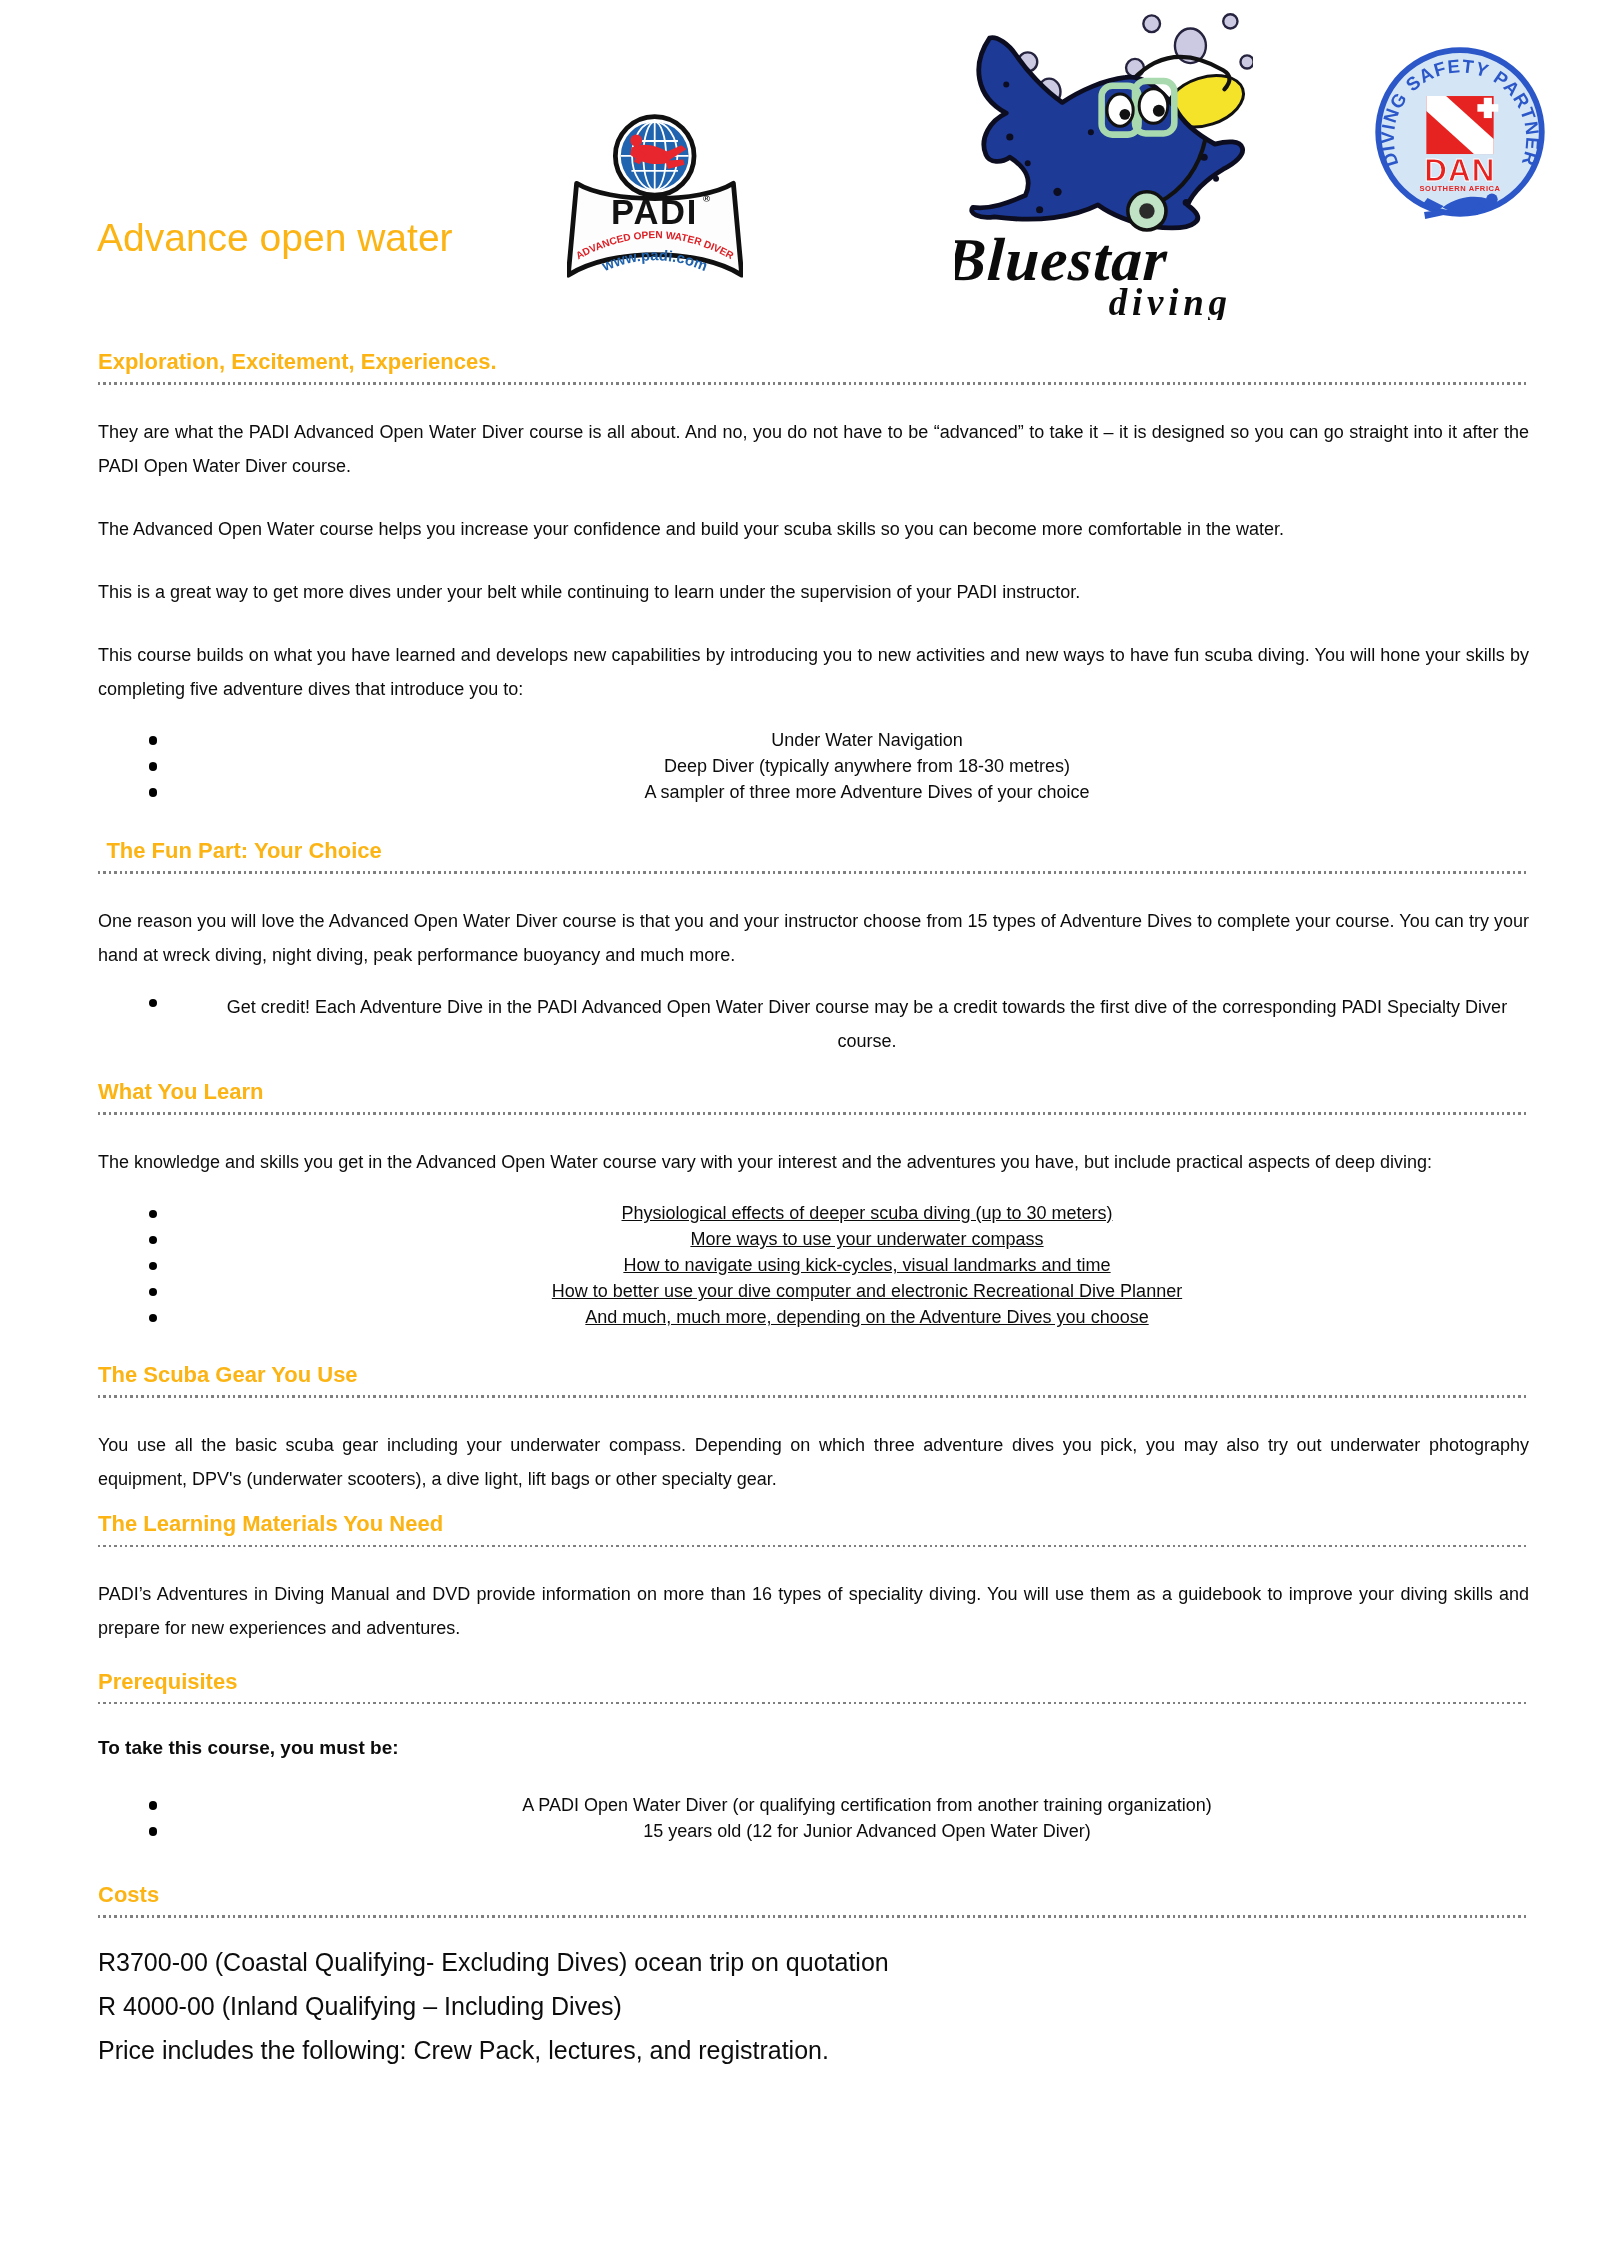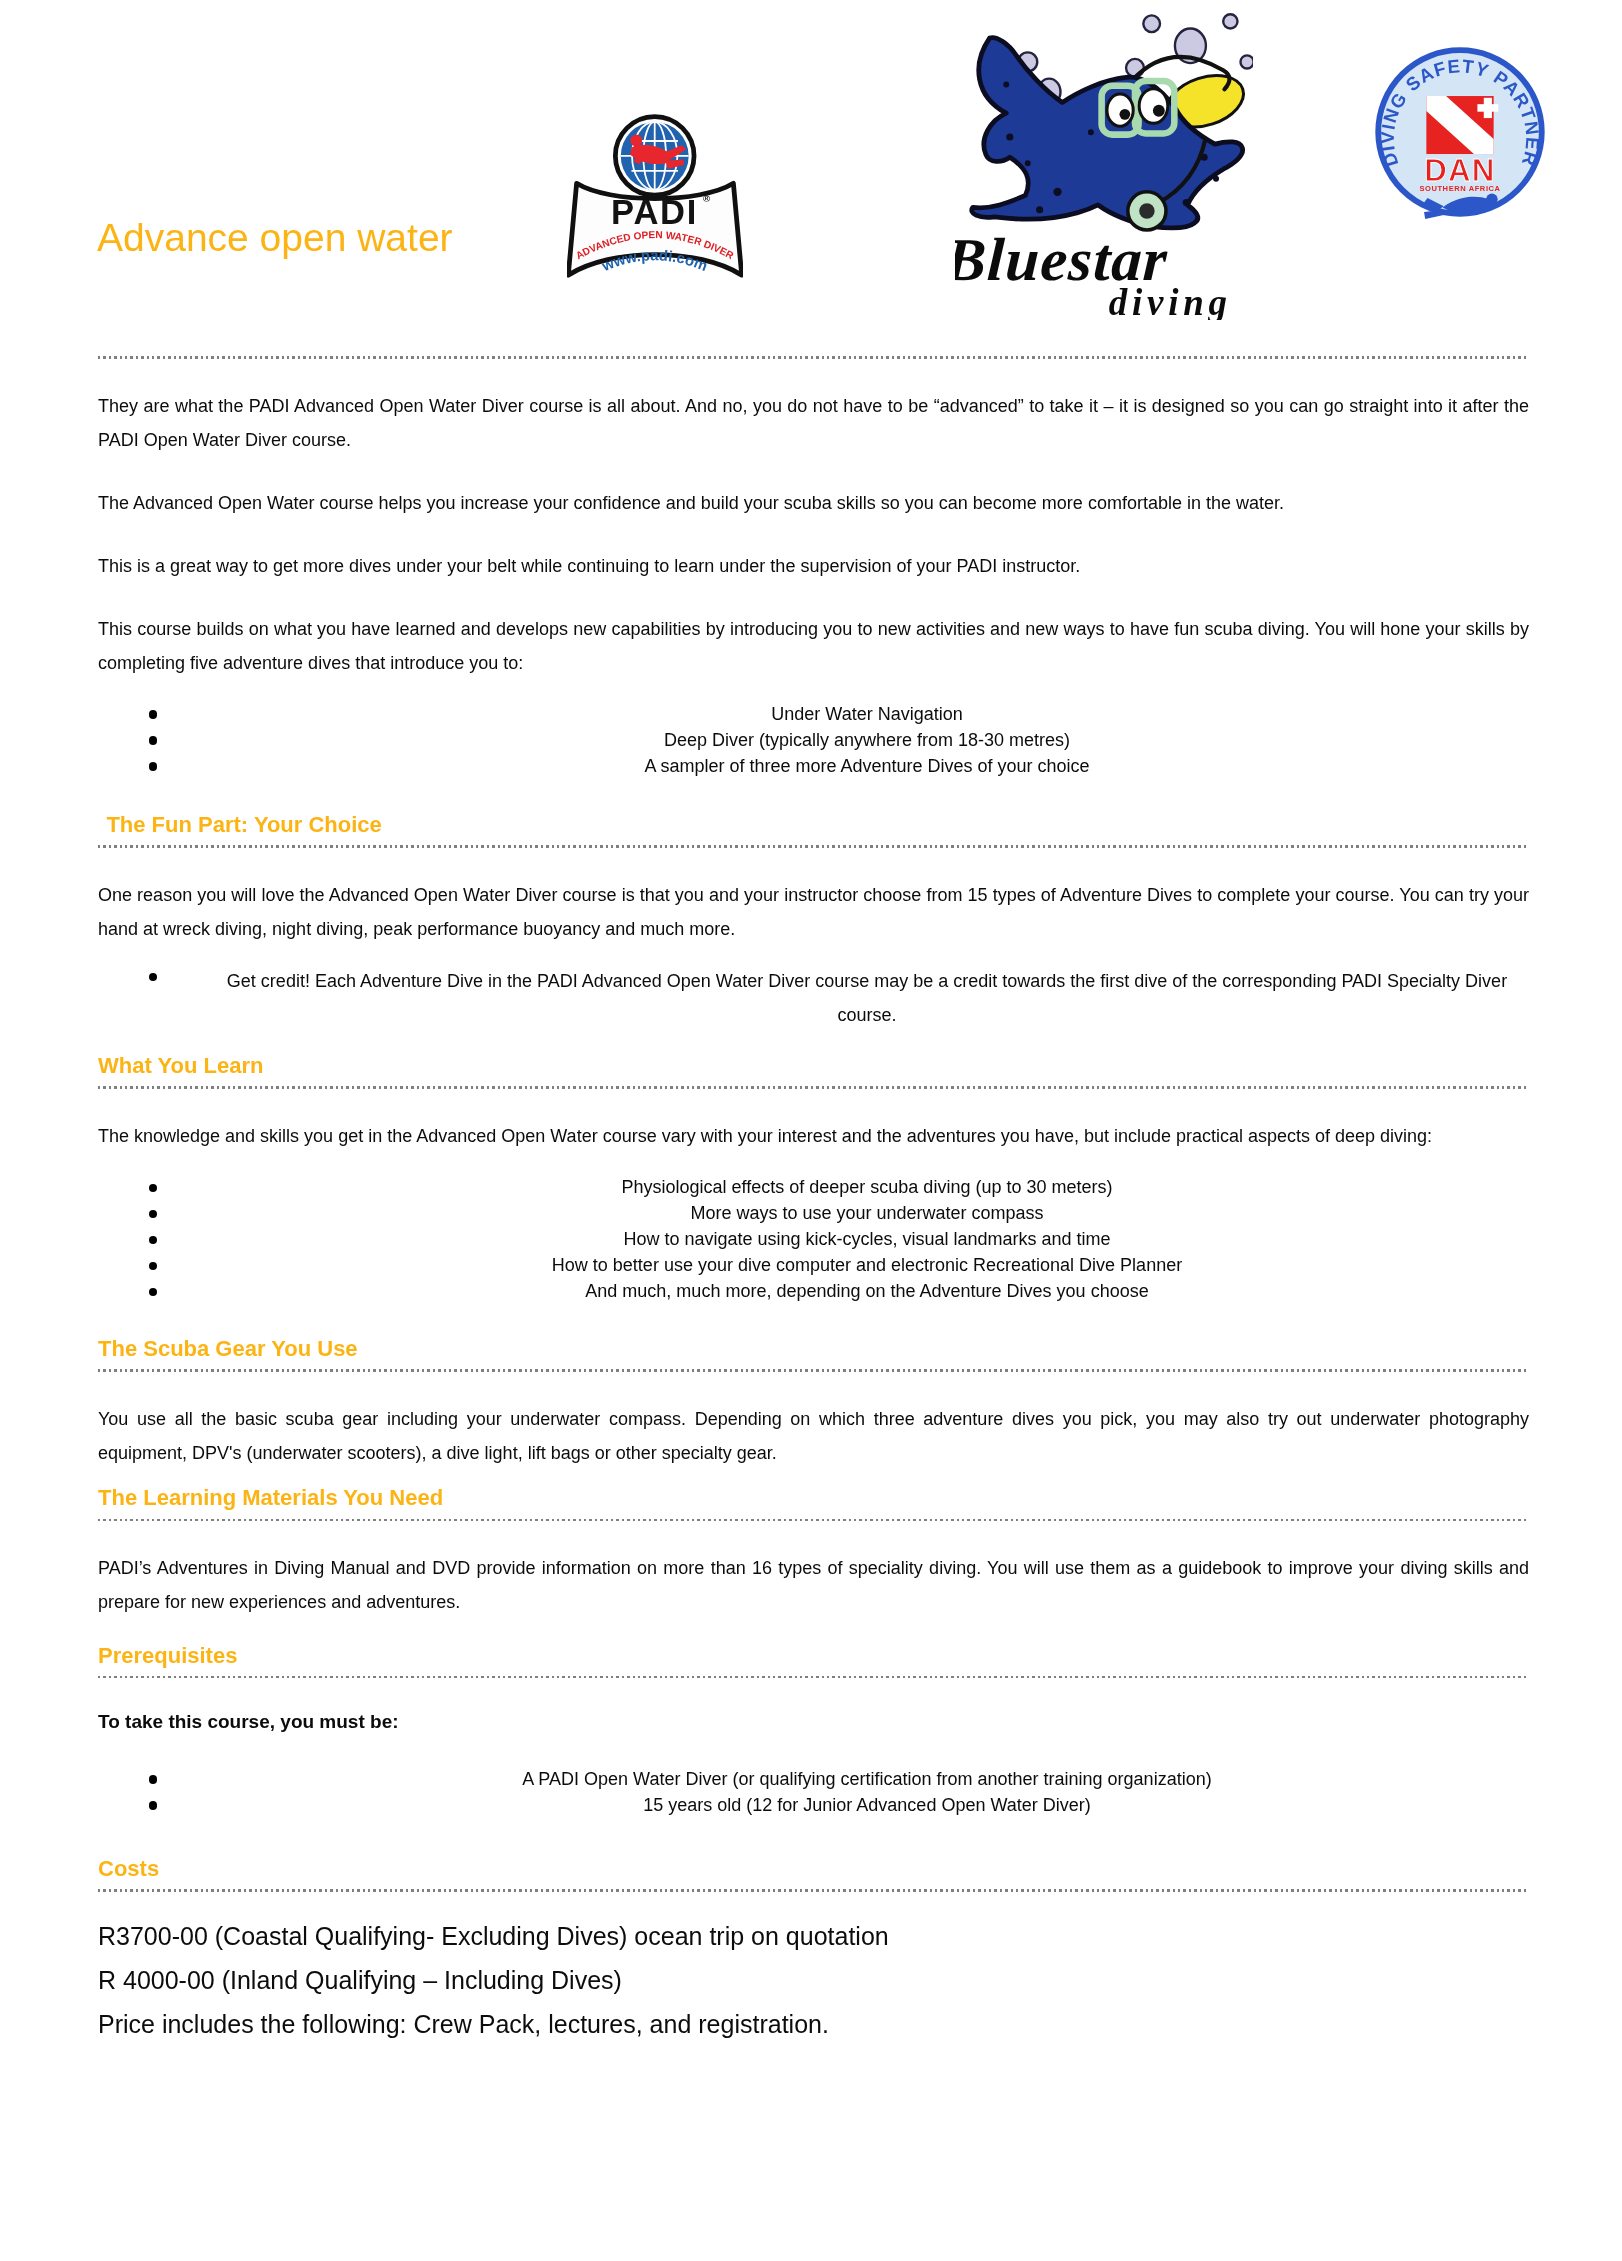--- a/index.html
+++ b/index.html
@@ -56,21 +56,21 @@
   ul.bullets li{
     position:relative;padding-left:107px;
     font-size:18px;line-height:26px;text-align:center;
   }
   ul.bullets li::before{
     content:"";position:absolute;left:51px;top:0.52em;
     width:8.4px;height:8.4px;border-radius:50%;background:#000;
   }
   ul.bullets.wide{margin-top:18px;}
   ul.bullets.wide li{line-height:34px;}
-  ul.bullets.gap40{}
+  ul.bullets.gap40{text-decoration:underline;}
   ul.bullets.gap56{margin-top:33px;}
   .costs{margin-top:22px;}
   .costs p{
     margin:0;font-size:25px;line-height:44px;font-weight:400;
     font-family:"Liberation Sans","DejaVu Sans",sans-serif;
   }
 </style>
 </head>
 <body>
 
@@ -207,20 +207,21 @@
       <path d="M120,280 C150,258 180,260 198,265 C212,268 212,280 198,284 C170,292 140,292 120,280 Z"></path>
       <path d="M122,278 l-28,-14 l-8,10 l24,12 Z"></path>
       <path d="M120,284 l-32,4 l2,12 l32,-7 Z"></path>
       <path d="M184,272 l-14,16 l10,5 l13,-15 Z"></path>
     </g>
   </svg>
 
   <main class="content">
 
     <section>
+      <h2 class="heading">Exploration, Excitement, Experiences.</h2>
       <div class="rule"></div>
       <p class="body">They are what the PADI Advanced Open Water Diver course is all about. And no, you do not have to be “advanced” to take it – it is designed so you can go straight into it after the PADI Open Water Diver course.</p>
       <p class="body">The Advanced Open Water course helps you increase your confidence and build your scuba skills so you can become more comfortable in the water.</p>
       <p class="body">This is a great way to get more dives under your belt while continuing to learn under the supervision of your PADI instructor.</p>
       <p class="body">This course builds on what you have learned and develops new capabilities by introducing you to new activities and new ways to have fun scuba diving. You will hone your skills by completing five adventure dives that introduce you to:</p>
       <ul class="bullets">
         <li>Under Water Navigation</li>
         <li>Deep Diver  (typically anywhere from 18-30 metres)</li>
         <li>A sampler of three more Adventure Dives of your choice</li>
       </ul>

